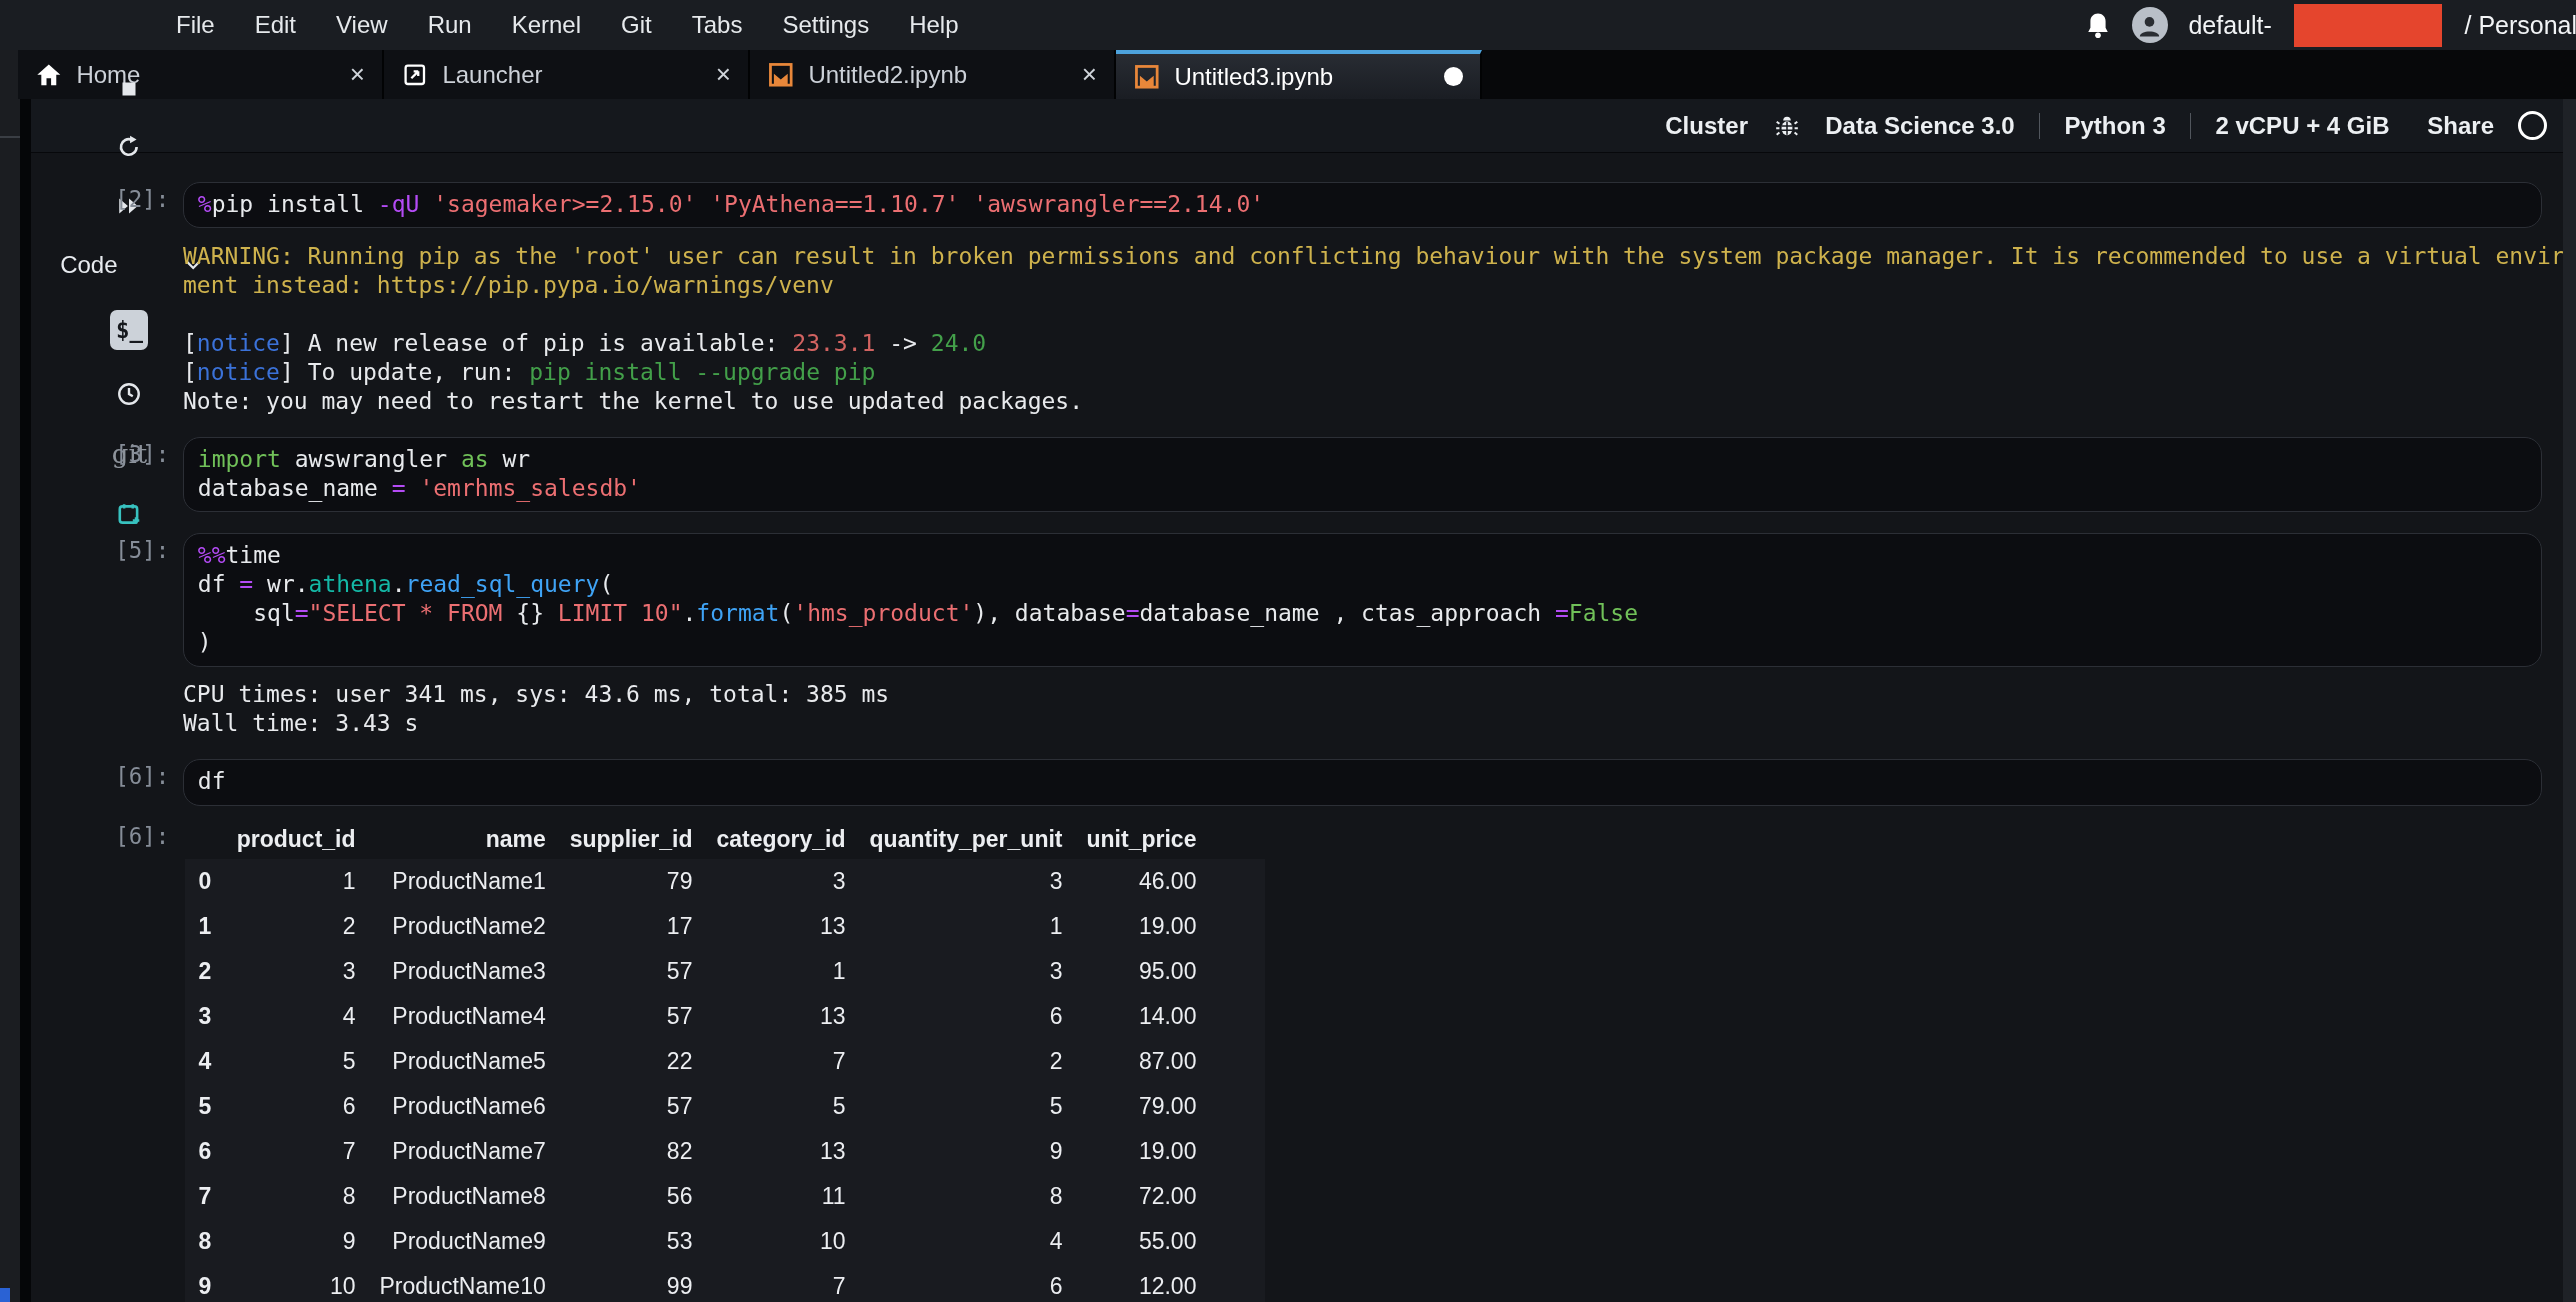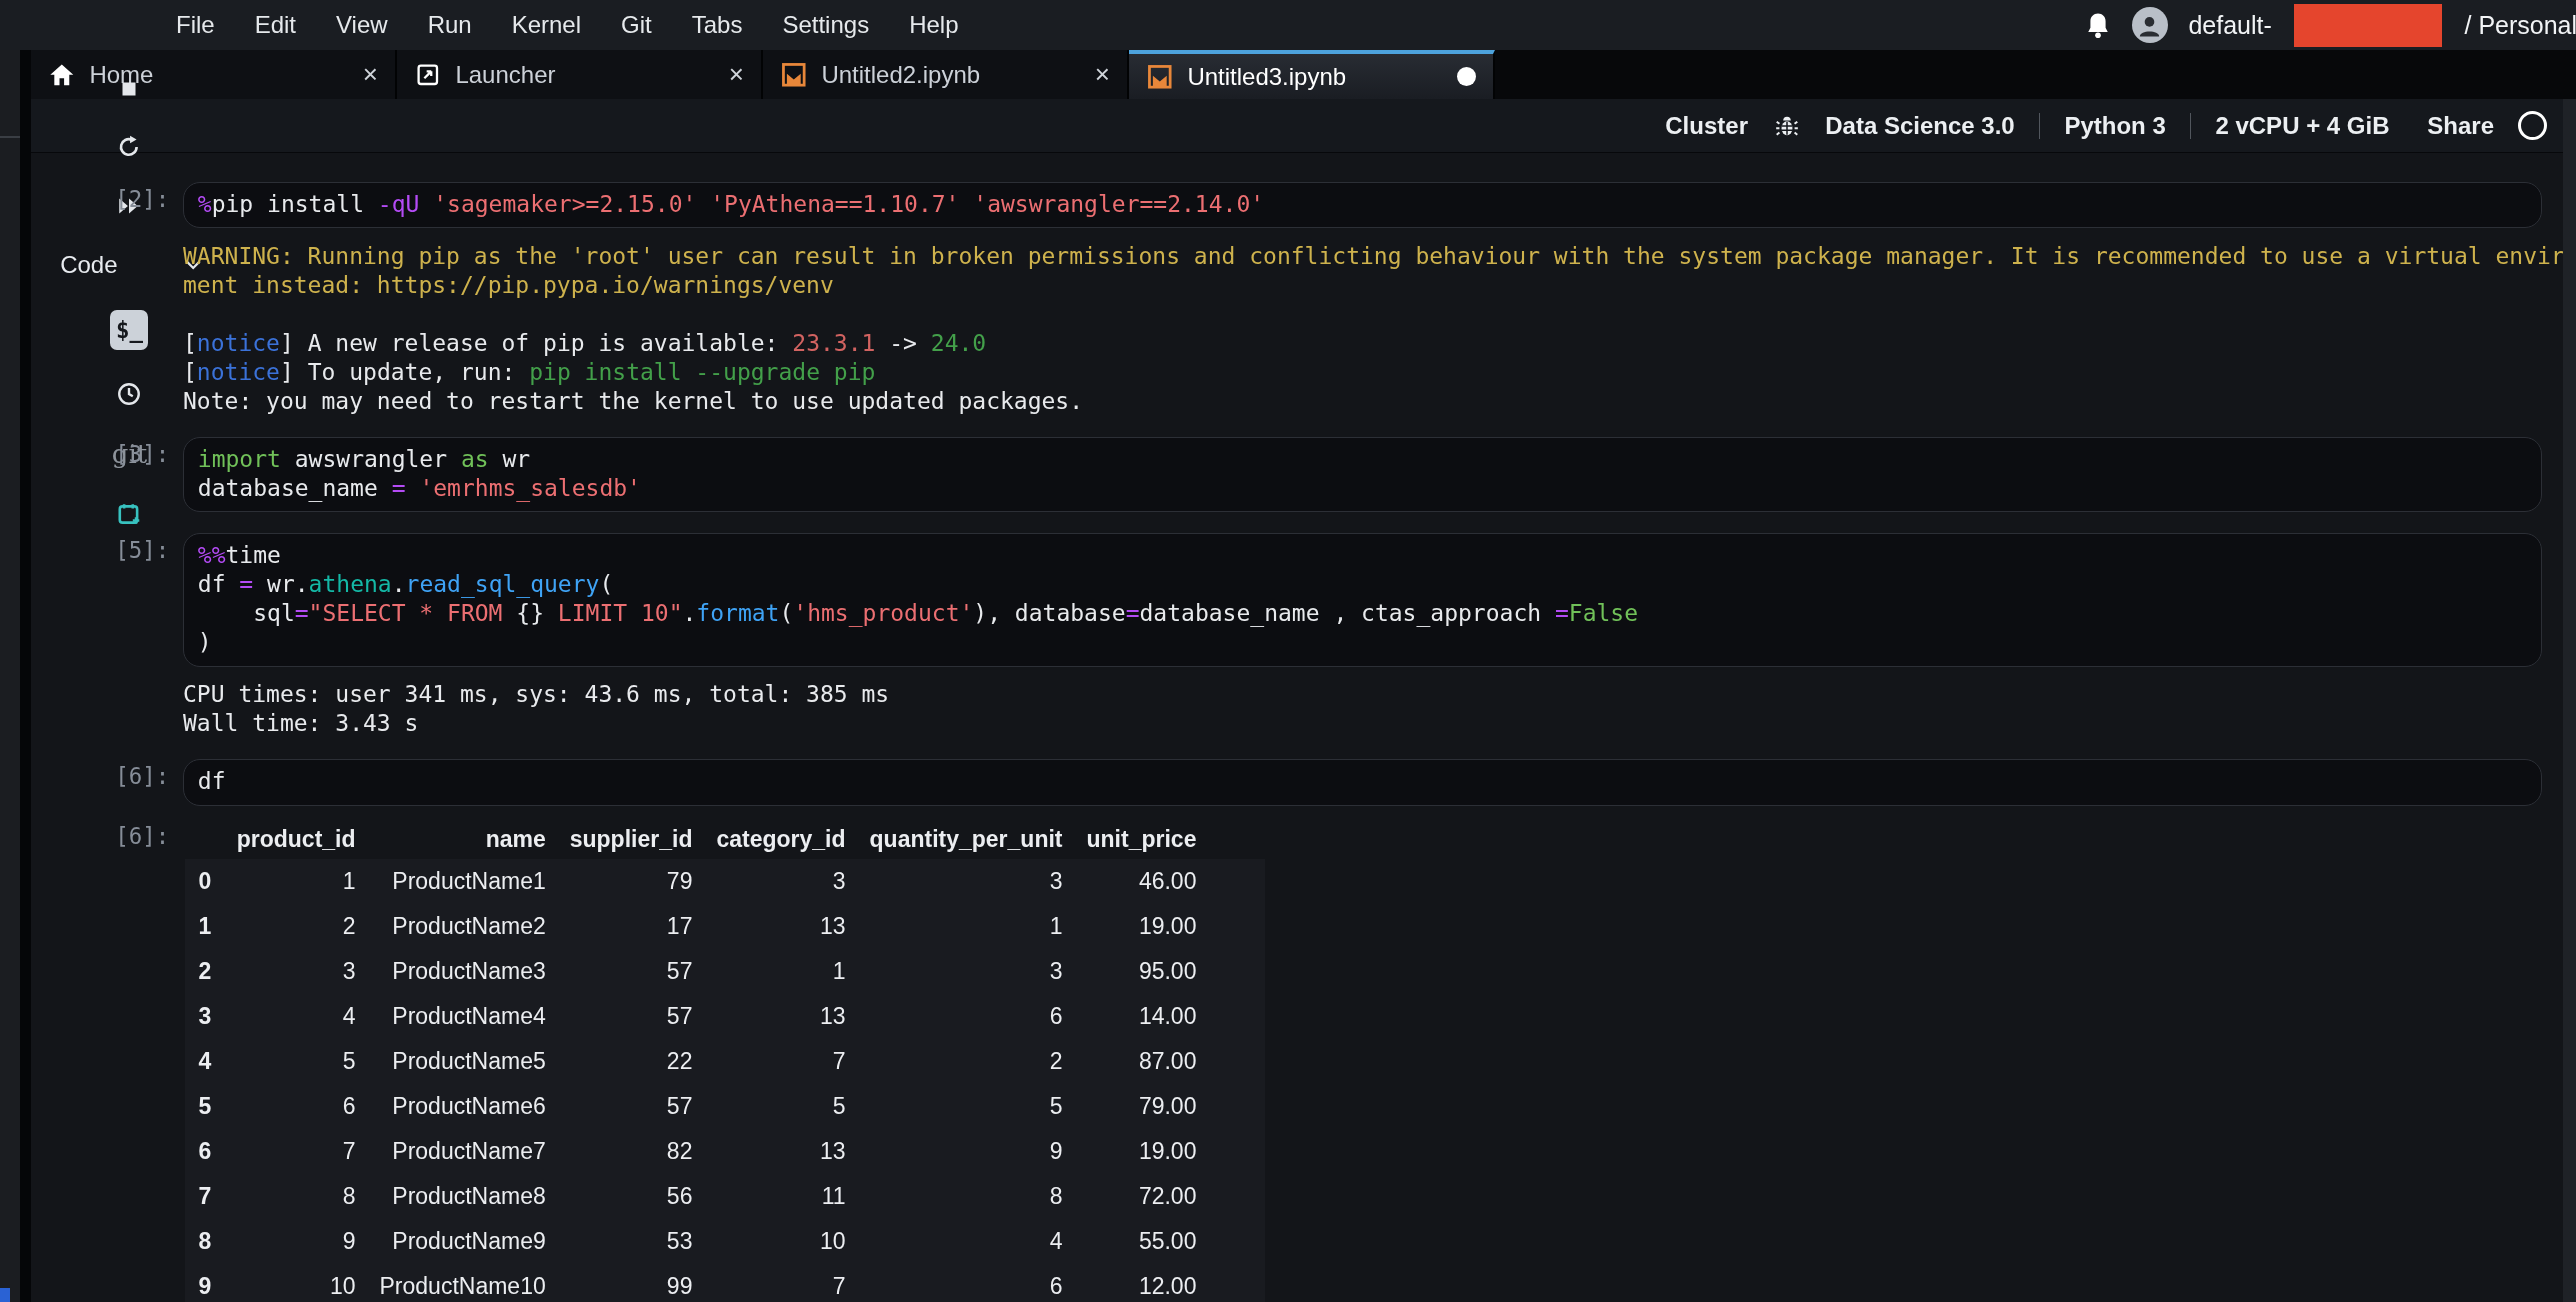--- a/index.html
+++ b/index.html
@@ -19,21 +19,21 @@
   #user-name, #domain-suffix { color:#f2f4f6; font-size:25px; }
   #redacted { width:148px; height:43px; background:#e5452d; margin:0 1.7px; }
 
   
   #leftrail { position:absolute; left:0; top:50px; bottom:0; width:20px; background:#1b1d21; }
   #leftrail .rail-div { position:absolute; top:86px; left:0; width:20px; height:1.7px; background:#3a3e44; }
   #railgap { position:absolute; left:20px; top:50px; bottom:0; width:11.2px; background:#050608; }
   #busy-corner { position:absolute; left:0; bottom:0; width:10.3px; height:13.8px; background:#2a62d4; z-index:40; }
 
   
-  #tabbar { position:absolute; left:31px; right:0; top:50px; height:49px;
+  #tabbar { position:absolute; left:18px; right:0; top:50px; height:49px;
     background:#07080a; display:flex; }
   .tab { width:366px; height:49px; display:flex; align-items:center; gap:13.8px;
     padding:0 17px; background:#0e1014; border-right:2.6px solid #020304;
     color:#ccd1d8; font-size:24px; cursor:pointer; }
   .tab .tab-label { flex:1 1 auto; overflow:hidden; white-space:nowrap; }
   .tab .close-x { font-size:26px; color:#cfd4da; }
   .tab.active { background:linear-gradient(#282c33, #1a1d23); border-top:4.3px solid #4da3dd;
     color:#ffffff; }
   .dirty-dot { width:19px; height:19px; border-radius:50%; background:#ffffff; }
   .tab-icon { width:27.6px; height:27.6px; flex:0 0 auto; }

